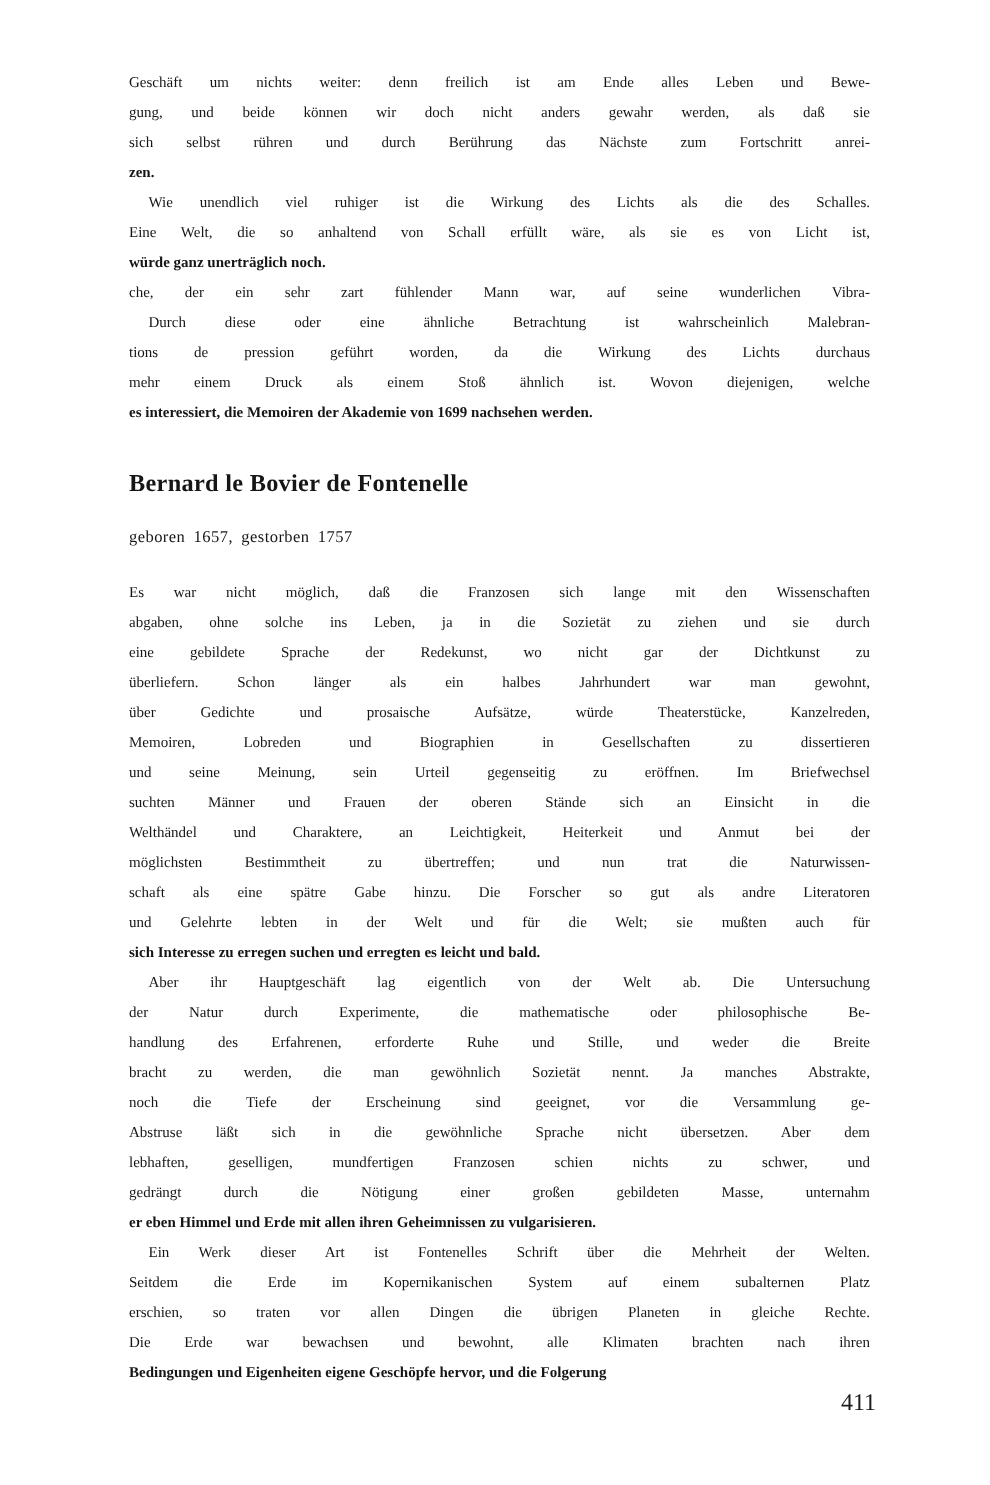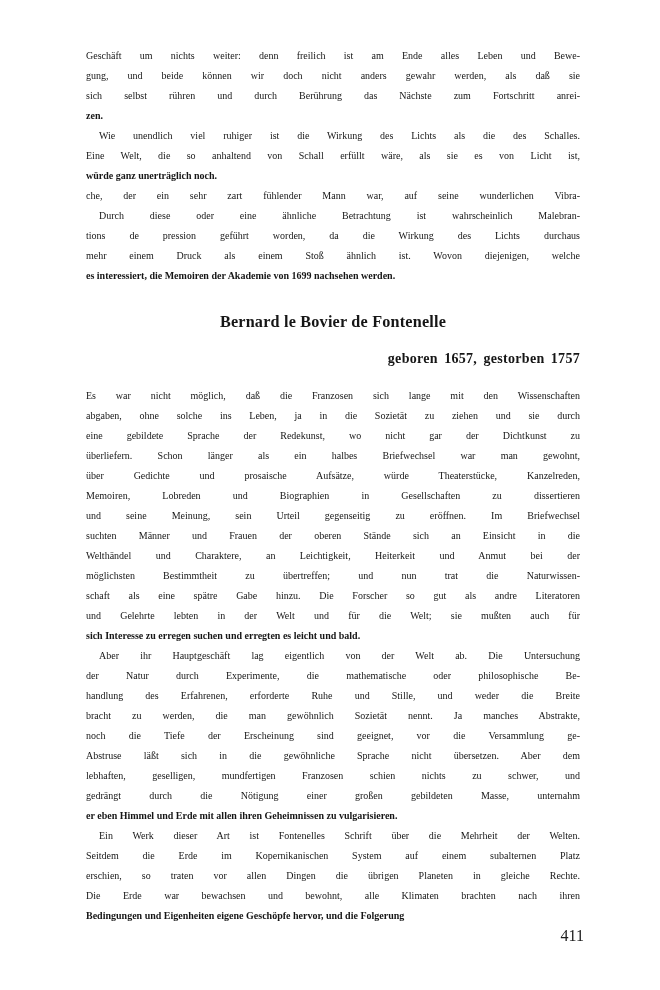--- a/index.html
+++ b/index.html
@@ -35,29 +35,29 @@
   .line.last {
     text-align-last: left;
     font-weight: bold;
   }
   .line.indent {
     text-indent: 13px;
   }
   .section-heading {
     font-size: 16.2px;
     font-weight: bold;
-    text-align: center;
+    text-align: left;
     line-height: 22px;
     letter-spacing: 0.2px;
     margin: 25px 0 15px 0;
   }
   .section-subheading {
-    font-size: 14px;
-    font-weight: bold;
-    text-align: right;
+    font-size: 11px;
+    font-weight: normal;
+    text-align: left;
     line-height: 21px;
     letter-spacing: 0.3px;
     word-spacing: 2.5px;
     margin: 0 0 17px 0;
   }
   .page-number {
     position: absolute;
     top: 929px;
     right: 76px;
     font-size: 16px;
@@ -92,21 +92,21 @@
 
   <h2 class="section-heading">Bernard le Bovier de Fontenelle</h2>
 
   <div class="section-subheading">geboren 1657, gestorben 1757</div>
 
   <div id="paras-after">
       <div class="para">
         <div class="line">Es war nicht möglich, daß die Franzosen sich lange mit den Wissenschaften</div>
         <div class="line">abgaben, ohne solche ins Leben, ja in die Sozietät zu ziehen und sie durch</div>
         <div class="line">eine gebildete Sprache der Redekunst, wo nicht gar der Dichtkunst zu</div>
-        <div class="line">überliefern. Schon länger als ein halbes Briefwechsel war man gewohnt,</div>
+        <div class="line">überliefern. Schon länger als ein halbes Jahrhundert war man gewohnt,</div>
         <div class="line">über Gedichte und prosaische Aufsätze, würde Theaterstücke, Kanzelreden,</div>
         <div class="line">Memoiren, Lobreden und Biographien in Gesellschaften zu dissertieren</div>
         <div class="line">und seine Meinung, sein Urteil gegenseitig zu eröffnen. Im Briefwechsel</div>
         <div class="line">suchten Männer und Frauen der oberen Stände sich an Einsicht in die</div>
         <div class="line">Welthändel und Charaktere, an Leichtigkeit, Heiterkeit und Anmut bei der</div>
         <div class="line">möglichsten Bestimmtheit zu übertreffen; und nun trat die Naturwissen-</div>
         <div class="line">schaft als eine spätre Gabe hinzu. Die Forscher so gut als andre Literatoren</div>
         <div class="line">und Gelehrte lebten in der Welt und für die Welt; sie mußten auch für</div>
         <div class="line last">sich Interesse zu erregen suchen und erregten es leicht und bald.</div>
       </div>

